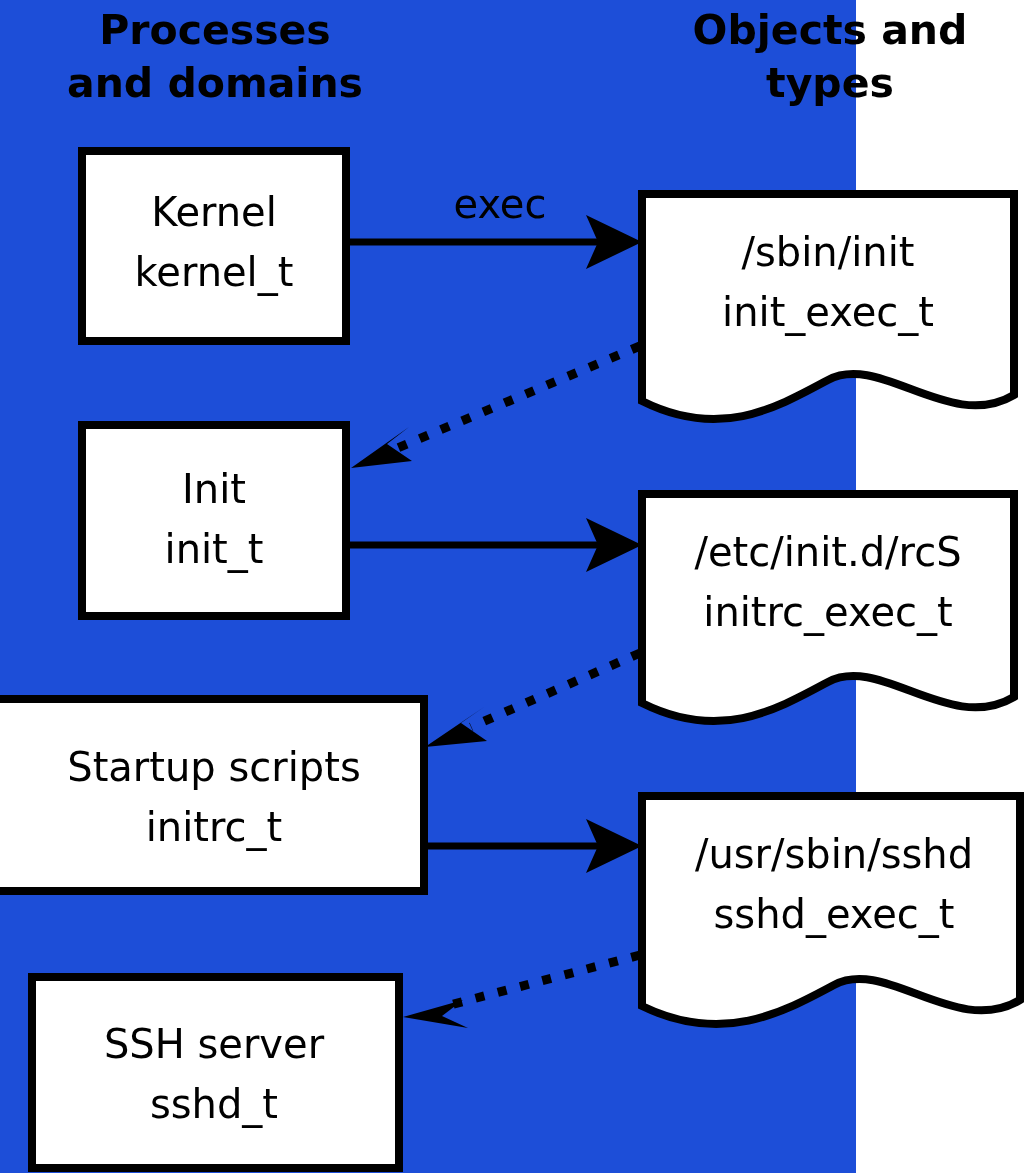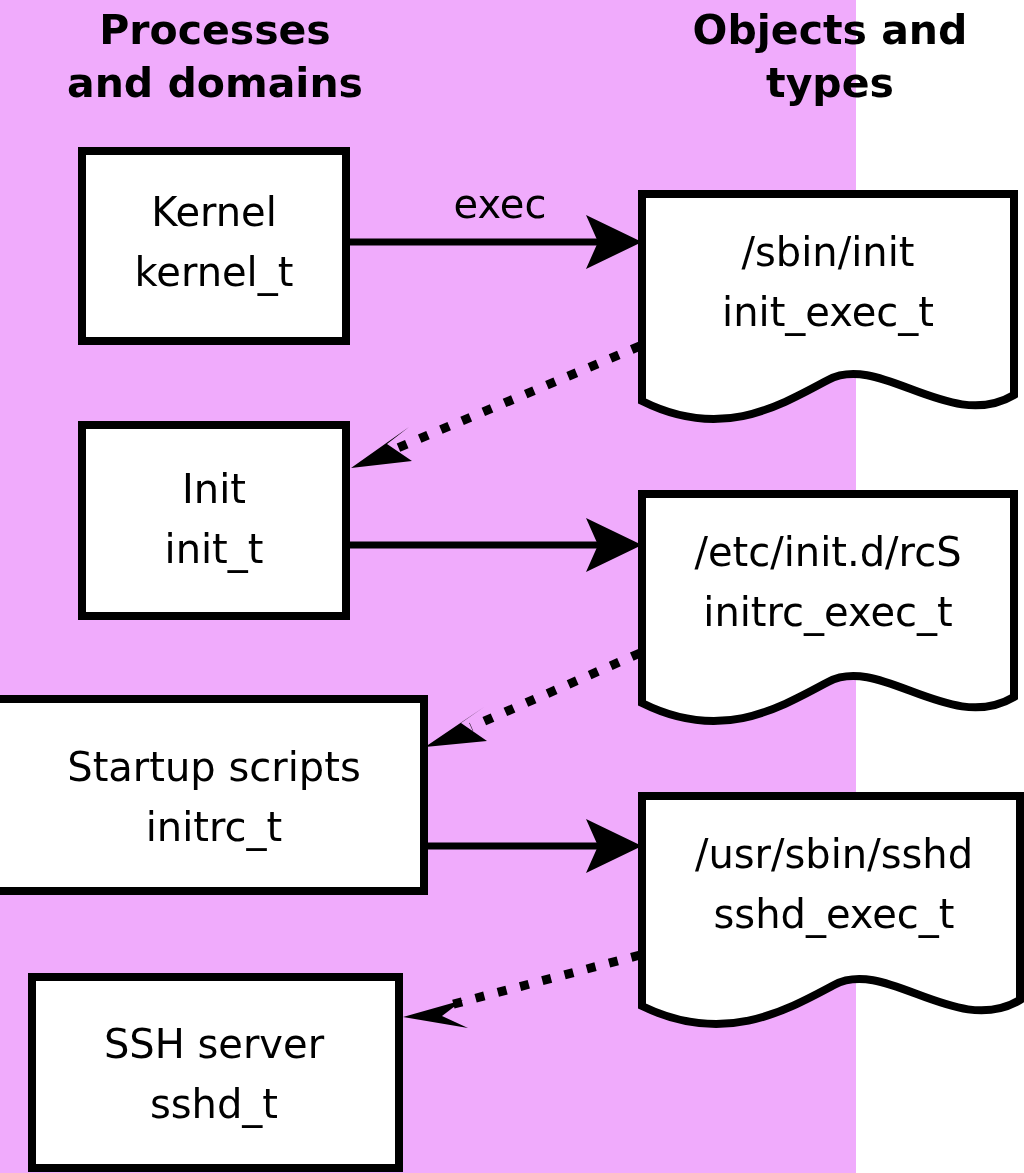--- a/index.html
+++ b/index.html
@@ -10,21 +10,21 @@
   body {
     width: 1024px;
     height: 1173px;
     font-family: "DejaVu Sans", sans-serif;
     overflow: hidden;
   }
   #diagram-root {
     position: relative;
     width: 856px;
     height: 1173px;
-    background: #f0abfc;
+    background: #1d4ed8;
   }
   svg.canvas {
     position: absolute;
     top: 0;
     left: 0;
     width: 1024px;
     height: 1173px;
   }
   .col-header {
     font-family: "DejaVu Sans", sans-serif;

